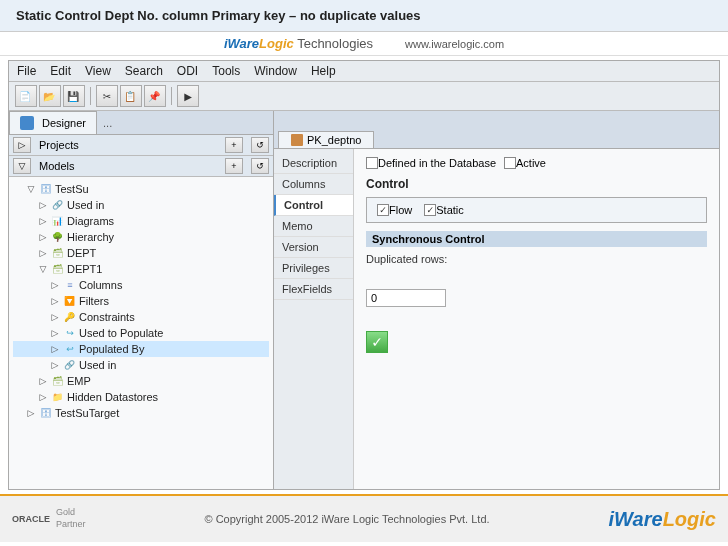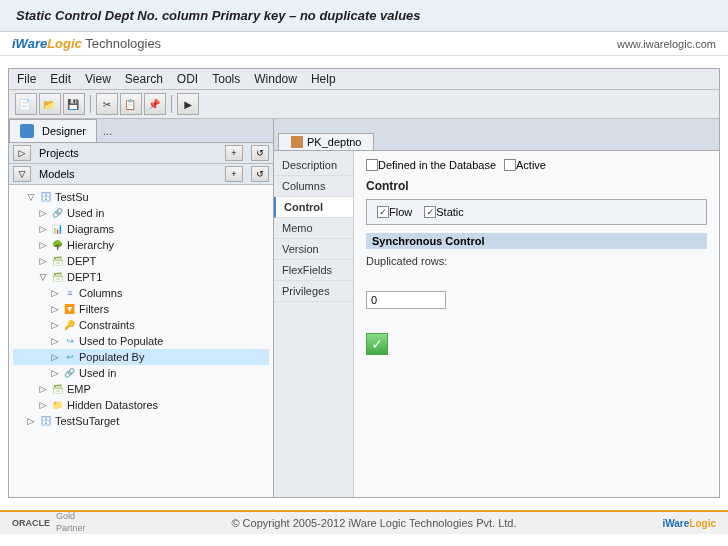--- a/index.html
+++ b/index.html
@@ -13,49 +13,48 @@
     }
 
     
     .title-bar {
       background: #e8f0f8;
       padding: 8px 16px;
       font-size: 13px;
       font-weight: bold;
       color: #222;
       border-bottom: 1px solid #ccc;
-      font-style: italic;
     }
 
     
     .logo-bar {
       background: #fff;
       display: flex;
-      justify-content: space-between;
+      justify-content: center;
       align-items: center;
       padding: 4px 12px;
       border-bottom: 1px solid #ddd;
     }
     .logo-left {
       font-size: 13px;
       color: #555;
     }
     .logo-left span.iware { color: #1a6eb5; font-style: italic; font-weight: bold; }
     .logo-left span.logic { color: #e8a020; font-style: italic; font-weight: bold; }
     .logo-right {
       font-size: 11px;
       color: #555;
       margin-left: 32px;
     }
 
     
     .main-window {
       background: #d4dde8;
       border: 1px solid #aaa;
-      margin: 12px 8px;
+      margin: 4px 8px;
       height: 430px;
       display: flex;
       flex-direction: column;
     }
 
     
     .menu-bar {
       background: #e8ecf0;
       padding: 3px 8px;
       display: flex;
@@ -225,21 +224,21 @@
       background: #f8f9fa;
       display: flex;
       flex-direction: column;
     }
 
     
     .pk-tab-bar {
       display: flex;
       background: #d4dde8;
       border-bottom: 1px solid #aaa;
-      padding-top: 14px;
+      padding-top: 20px;
     }
     .pk-tab {
       background: #f0f4f8;
       border: 1px solid #aaa;
       border-bottom: none;
       padding: 2px 12px;
       font-size: 11px;
       display: flex;
       align-items: center;
       gap: 4px;
@@ -359,39 +358,40 @@
     }
 
     
     .footer {
       background: #f0f0f0;
       border-top: 2px solid #e8a020;
       display: flex;
       align-items: center;
       justify-content: space-between;
       padding: 4px 12px;
-      height: 24px;
+      height: 48px;
     }
     .footer-left {
       display: flex;
       align-items: center;
       gap: 6px;
     }
     .oracle-logo {
       font-size: 11px;
       font-weight: bold;
       color: #cc2200;
     }
     .oracle-logo span { font-size: 9px; color: #555; display: block; }
     .footer-center {
       font-size: 11px;
       color: #555;
     }
     .footer-right {
-      font-size: 10px;
+      font-size: 20px;
+      font-style: italic;
       color: #4488cc;
     }
     .footer-right span.iware { color: #1a6eb5; font-weight: bold; }
     .footer-right span.logic { color: #e8a020; font-weight: bold; }
   </style>
 </head>
 <body>
 
 <div class="title-bar">
   <span>Static Control Dept No. column Primary key – no duplicate values</span>
@@ -561,22 +561,22 @@
       </div>
 
       <div class="props-panel">
 
         <div class="props-nav">
           <div class="props-nav-item">Description</div>
           <div class="props-nav-item">Columns</div>
           <div class="props-nav-item active">Control</div>
           <div class="props-nav-item">Memo</div>
           <div class="props-nav-item">Version</div>
+          <div class="props-nav-item">Privileges</div>
           <div class="props-nav-item">FlexFields</div>
-          <div class="props-nav-item">Privileges</div>
         </div>
 
         <div class="props-content">
 
           <div class="props-row">
             <div class="checkbox-group">
               <div class="checkbox-box"></div>
               <span>Defined in the Database</span>
             </div>
             <div class="checkbox-group">

